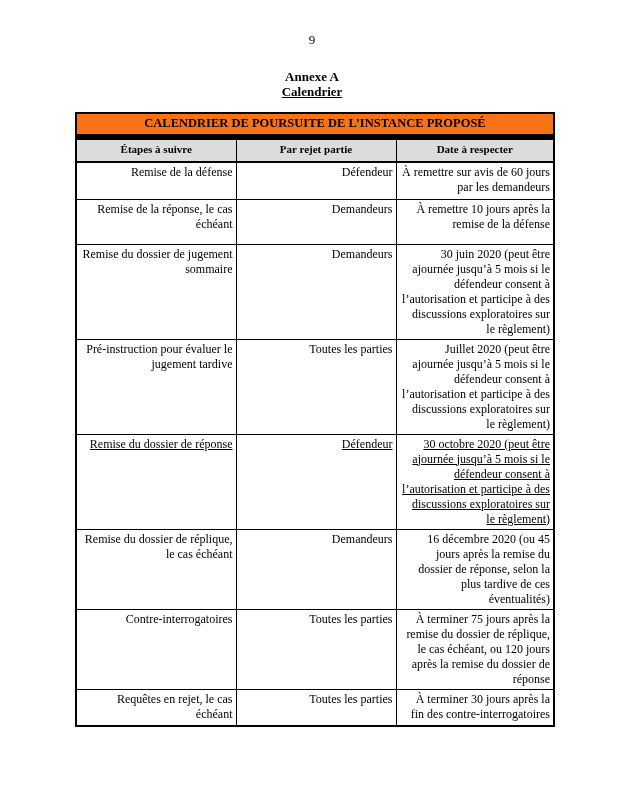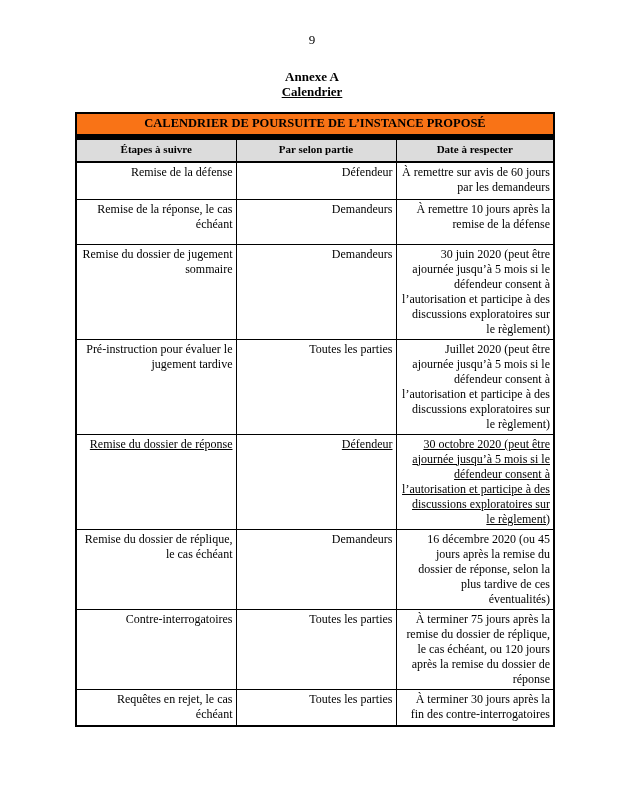--- a/index.html
+++ b/index.html
@@ -95,21 +95,21 @@
         <col class="c1">
         <col class="c2">
         <col class="c3">
       </colgroup>
     <tbody>
       <tr class="title-row">
         <td colspan="3">CALENDRIER DE POURSUITE DE L’INSTANCE PROPOSÉ</td>
       </tr>
       <tr class="header-row">
         <th>Étapes à suivre</th>
-        <th>Par selon partie</th>
+        <th>Par rejet partie</th>
         <th>Date à respecter</th>
       </tr>
       <tr class="r0">
         <td>Remise de la défense</td>
         <td>Défendeur</td>
         <td>À remettre sur avis de 60 jours par les demandeurs</td>
       </tr>
       <tr class="r1">
         <td>Remise de la réponse, le cas échéant</td>
         <td>Demandeurs</td>

